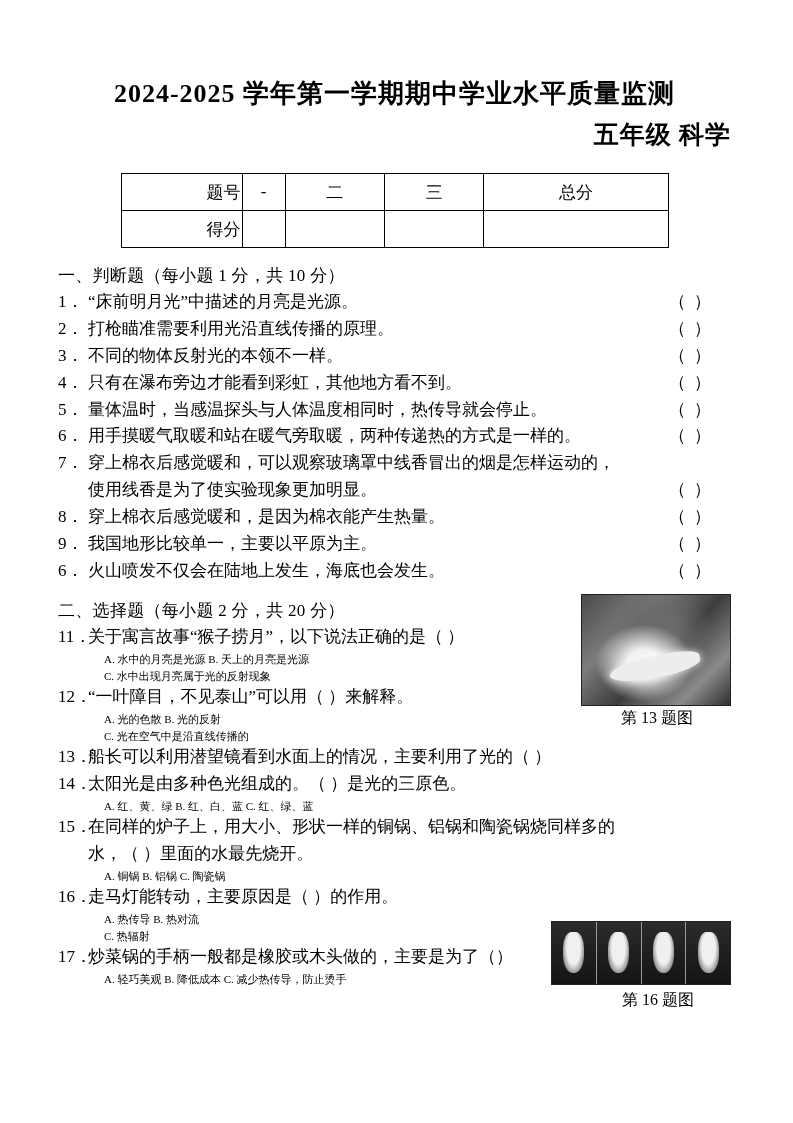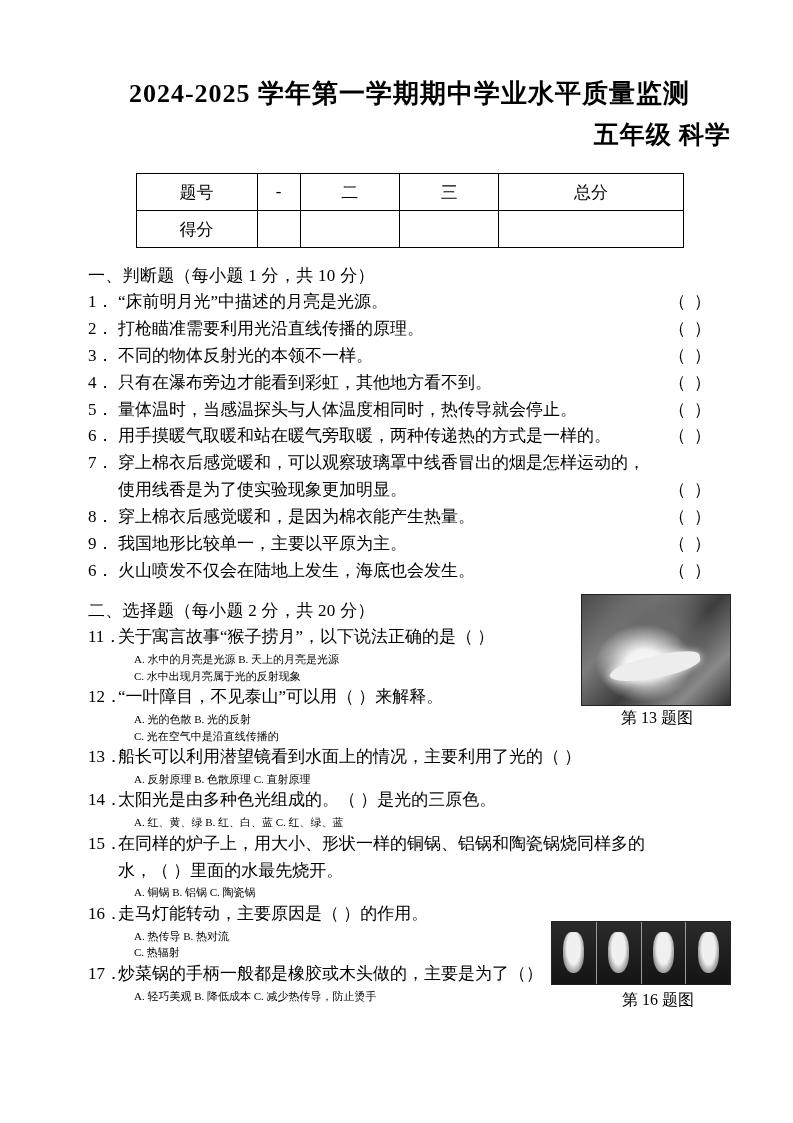--- a/index.html
+++ b/index.html
@@ -12,21 +12,21 @@
     height: 1123px;
     font-family: "Liberation Serif", serif;
     color: #000000;
     position: relative;
     overflow: hidden;
   }
   .page {
     width: 793px;
     height: 1123px;
     box-sizing: border-box;
-    padding: 55px 62px 20px 88px;
+    padding: 55px 62px 20px 58px;
     position: relative;
   }
   .title1 {
     text-align: center;
     font-size: 26px;
     font-weight: bold;
     letter-spacing: 1px;
     margin-top: 22px;
     line-height: 1.3;
   }
@@ -45,20 +45,21 @@
   }
   table.score td {
     border: 1px solid #000;
     height: 34px;
     text-align: center;
     font-size: 17px;
     font-family: "Liberation Serif", serif;
   }
   table.score td.lbl {
     width: 118px;
+    text-align: right;
   }
   .section-head {
     font-size: 17px;
     margin-top: 16px;
     margin-bottom: 2px;
     letter-spacing: 0.3px;
   }
   .q {
     font-size: 17px;
     line-height: 1.52;
@@ -256,21 +257,20 @@
     <span class="qnum">12．</span>
     <span class="qbody">“一叶障目，不见泰山”可以用（ ）来解释。</span>
   </div>
   <div class="opts">A. 光的色散                 B. 光的反射</div>
   <div class="opts">C. 光在空气中是沿直线传播的</div>
 
   <div class="q">
     <span class="qnum">13．</span>
     <span class="qbody">船长可以利用潜望镜看到水面上的情况，主要利用了光的（ ）</span>
   </div>
-  <div class="opts">A. 反射原理           B. 色散原理           C. 直射原理</div>
 
   <div class="q">
     <span class="qnum">14．</span>
     <span class="qbody">太阳光是由多种色光组成的。（ ）是光的三原色。</span>
   </div>
   <div class="opts">A. 红、黄、绿             B. 红、白、蓝  C. 红、绿、蓝</div>
 
   <div class="q">
     <span class="qnum">15．</span>
     <span class="qbody">在同样的炉子上，用大小、形状一样的铜锅、铝锅和陶瓷锅烧同样多的</span>

